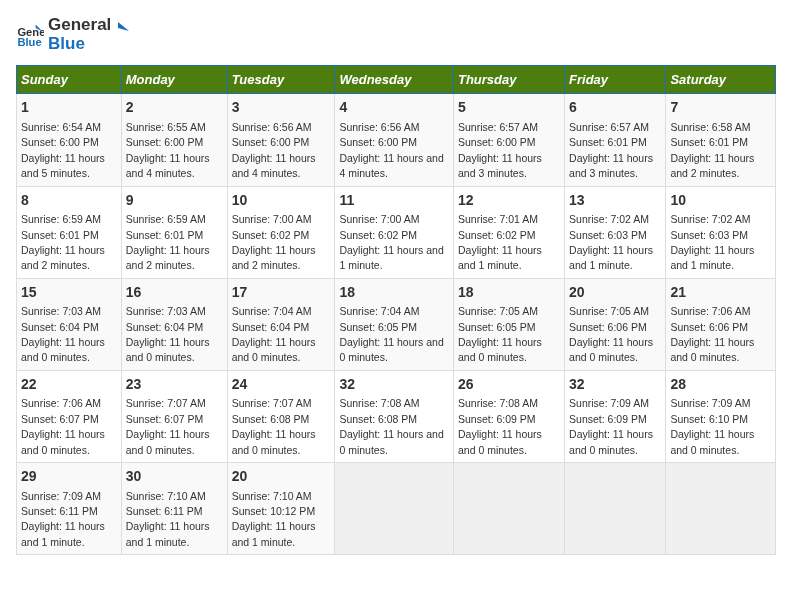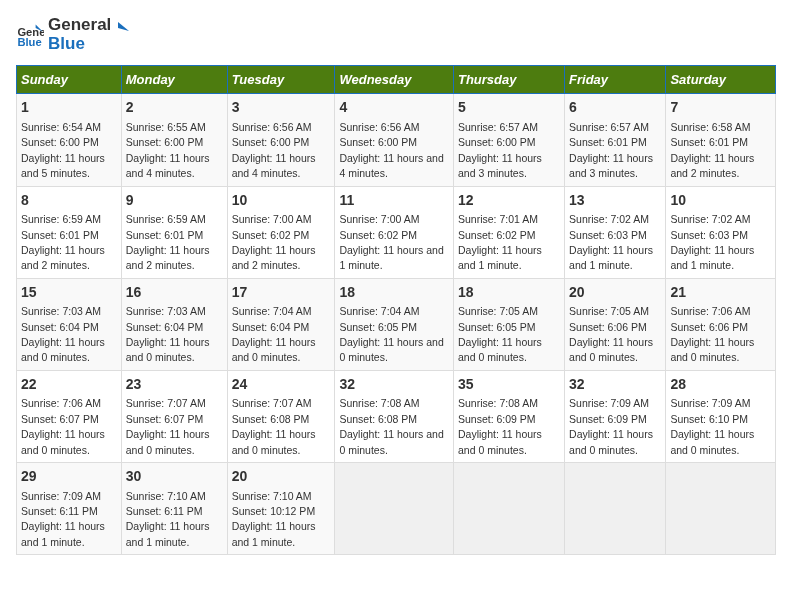--- a/index.html
+++ b/index.html
@@ -144,21 +144,21 @@
         <td><span class="day-num">18</span><span class="cell-text">Sunrise: 7:04 AM</span><br><span class="cell-text">Sunset: 6:05 PM</span><br><span class="cell-text">Daylight: 11 hours and 0 minutes.</span></td>
         <td><span class="day-num">18</span><span class="cell-text">Sunrise: 7:05 AM</span><br><span class="cell-text">Sunset: 6:05 PM</span><br><span class="cell-text">Daylight: 11 hours and 0 minutes.</span></td>
         <td><span class="day-num">20</span><span class="cell-text">Sunrise: 7:05 AM</span><br><span class="cell-text">Sunset: 6:06 PM</span><br><span class="cell-text">Daylight: 11 hours and 0 minutes.</span></td>
         <td><span class="day-num">21</span><span class="cell-text">Sunrise: 7:06 AM</span><br><span class="cell-text">Sunset: 6:06 PM</span><br><span class="cell-text">Daylight: 11 hours and 0 minutes.</span></td>
       </tr>
       <tr>
         <td><span class="day-num">22</span><span class="cell-text">Sunrise: 7:06 AM</span><br><span class="cell-text">Sunset: 6:07 PM</span><br><span class="cell-text">Daylight: 11 hours and 0 minutes.</span></td>
         <td><span class="day-num">23</span><span class="cell-text">Sunrise: 7:07 AM</span><br><span class="cell-text">Sunset: 6:07 PM</span><br><span class="cell-text">Daylight: 11 hours and 0 minutes.</span></td>
         <td><span class="day-num">24</span><span class="cell-text">Sunrise: 7:07 AM</span><br><span class="cell-text">Sunset: 6:08 PM</span><br><span class="cell-text">Daylight: 11 hours and 0 minutes.</span></td>
         <td><span class="day-num">32</span><span class="cell-text">Sunrise: 7:08 AM</span><br><span class="cell-text">Sunset: 6:08 PM</span><br><span class="cell-text">Daylight: 11 hours and 0 minutes.</span></td>
-        <td><span class="day-num">35</span><span class="cell-text">Sunrise: 7:08 AM</span><br><span class="cell-text">Sunset: 6:09 PM</span><br><span class="cell-text">Daylight: 11 hours and 0 minutes.</span></td>
+        <td><span class="day-num">26</span><span class="cell-text">Sunrise: 7:08 AM</span><br><span class="cell-text">Sunset: 6:09 PM</span><br><span class="cell-text">Daylight: 11 hours and 0 minutes.</span></td>
         <td><span class="day-num">32</span><span class="cell-text">Sunrise: 7:09 AM</span><br><span class="cell-text">Sunset: 6:09 PM</span><br><span class="cell-text">Daylight: 11 hours and 0 minutes.</span></td>
         <td><span class="day-num">28</span><span class="cell-text">Sunrise: 7:09 AM</span><br><span class="cell-text">Sunset: 6:10 PM</span><br><span class="cell-text">Daylight: 11 hours and 0 minutes.</span></td>
       </tr>
       <tr>
         <td><span class="day-num">29</span><span class="cell-text">Sunrise: 7:09 AM</span><br><span class="cell-text">Sunset: 6:11 PM</span><br><span class="cell-text">Daylight: 11 hours and 1 minute.</span></td>
         <td><span class="day-num">30</span><span class="cell-text">Sunrise: 7:10 AM</span><br><span class="cell-text">Sunset: 6:11 PM</span><br><span class="cell-text">Daylight: 11 hours and 1 minute.</span></td>
         <td><span class="day-num">20</span><span class="cell-text">Sunrise: 7:10 AM</span><br><span class="cell-text">Sunset: 10:12 PM</span><br><span class="cell-text">Daylight: 11 hours and 1 minute.</span></td>
         <td class="empty-cell"></td>
         <td class="empty-cell"></td>
         <td class="empty-cell"></td>

